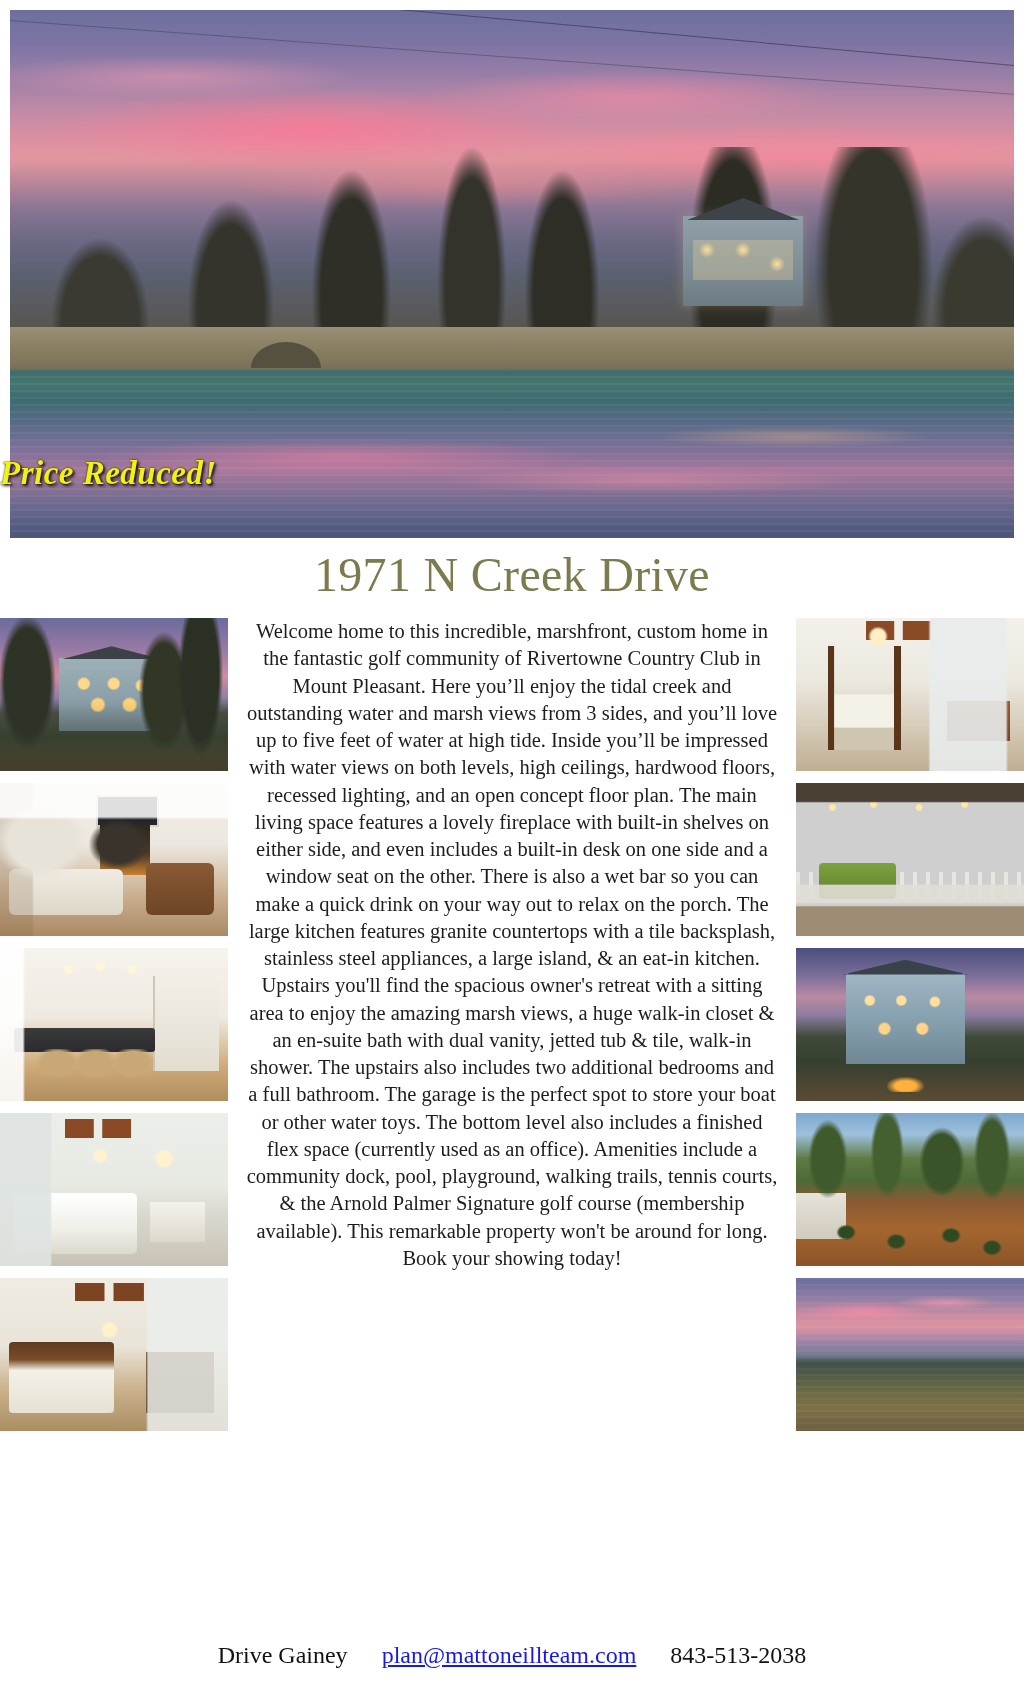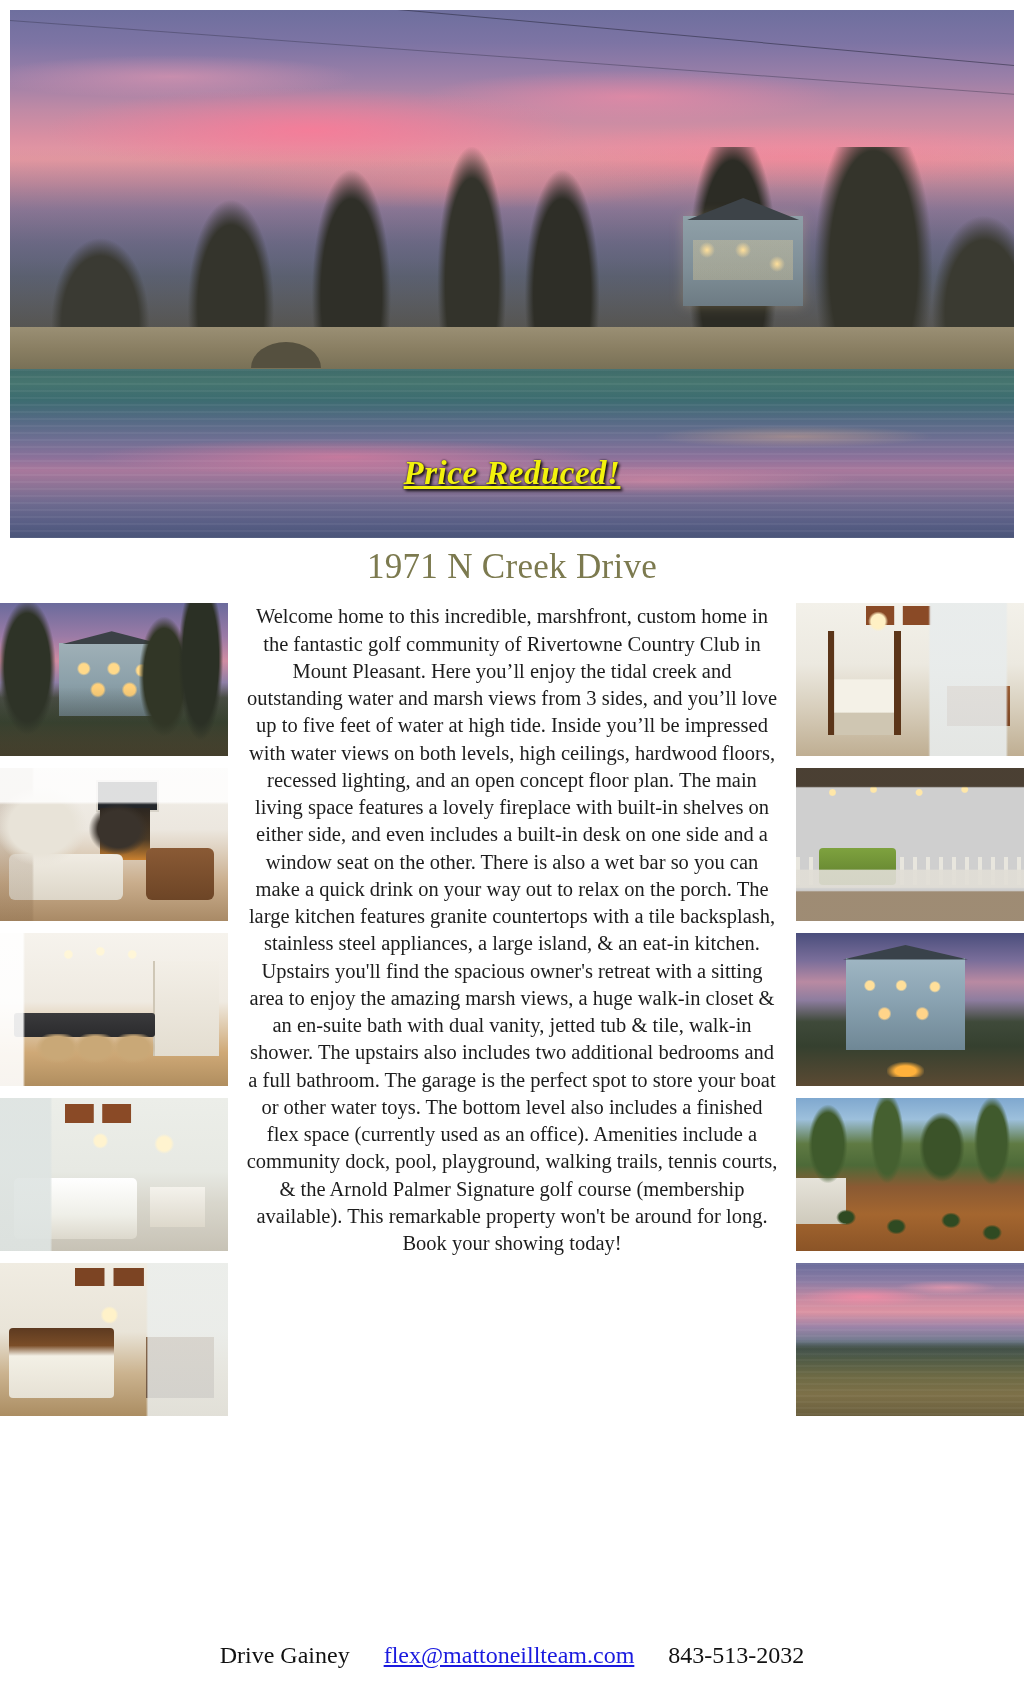--- a/index.html
+++ b/index.html
@@ -154,38 +154,37 @@
     background:
       radial-gradient(ellipse 360px 26px at 33% 52%, rgba(255,130,160,.5), rgba(255,130,160,0) 70%),
       radial-gradient(ellipse 300px 20px at 64% 66%, rgba(255,150,170,.4), rgba(255,150,170,0) 70%),
       radial-gradient(ellipse 200px 16px at 78% 40%, rgba(255,190,140,.35), rgba(255,190,140,0) 70%),
       repeating-linear-gradient(180deg, rgba(255,255,255,.05) 0 2px, rgba(0,0,0,0) 2px 7px);
   }
   .hero-badge {
     position: absolute;
     left: 0; right: 0;
     top: 455px;
-    text-align: center;
+    text-align: left;
     font-family: "Liberation Serif", serif;
     font-style: italic;
     font-weight: bold;
     font-size: 33px;
     color: #f2f20d;
     text-shadow: 2px 2px 3px rgba(0,0,0,.85), 0 0 2px rgba(0,0,0,.9);
     letter-spacing: .5px;
-    text-decoration: underline;
   }
 
   
   .title-block {
     text-align: center;
     padding-top: 2px;
   }
   .title-main {
-    font-size: 35px;
+    font-size: 48px;
     color: #7c7a4f;
     line-height: 1.15;
     letter-spacing: .3px;
   }
   .title-sub {
     font-size: 28px;
     color: #7c7a4f;
     line-height: 1.2;
     margin-top: 2px;
     letter-spacing: .2px;
@@ -599,14 +598,14 @@
         </div>
     </div>
     <div class="thumb">
       <div class="ph ph-marsh"></div>
     </div>
   </div>
 
 </div>
 
 <div class="footer">
-  <span class="agent">Drive Gainey</span><a class="email" href="#">flex@mattoneillteam.com</a><span class="phone">843-513-2032</span>
+  <span class="agent">Drive Gainey</span><a class="email" href="#">plan@mattoneillteam.com</a><span class="phone">843-513-2038</span>
 </div>
 
 </body></html>

